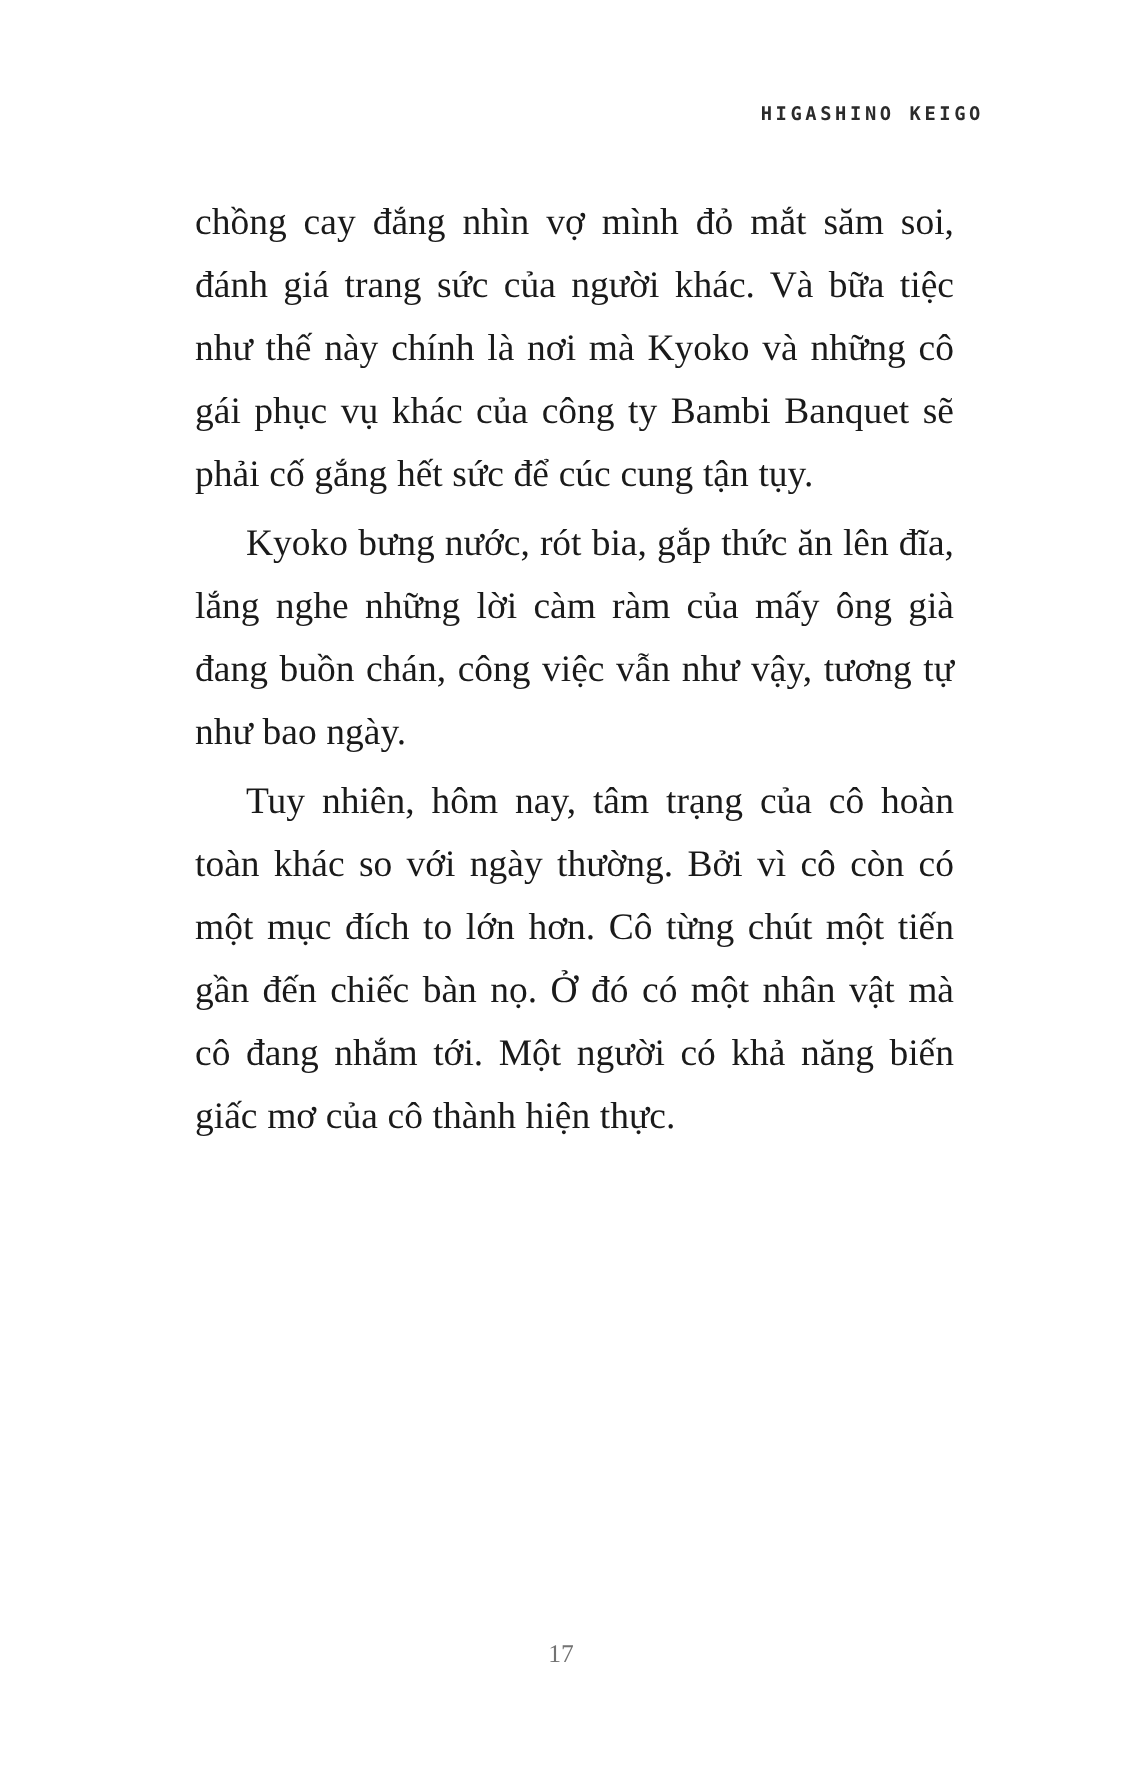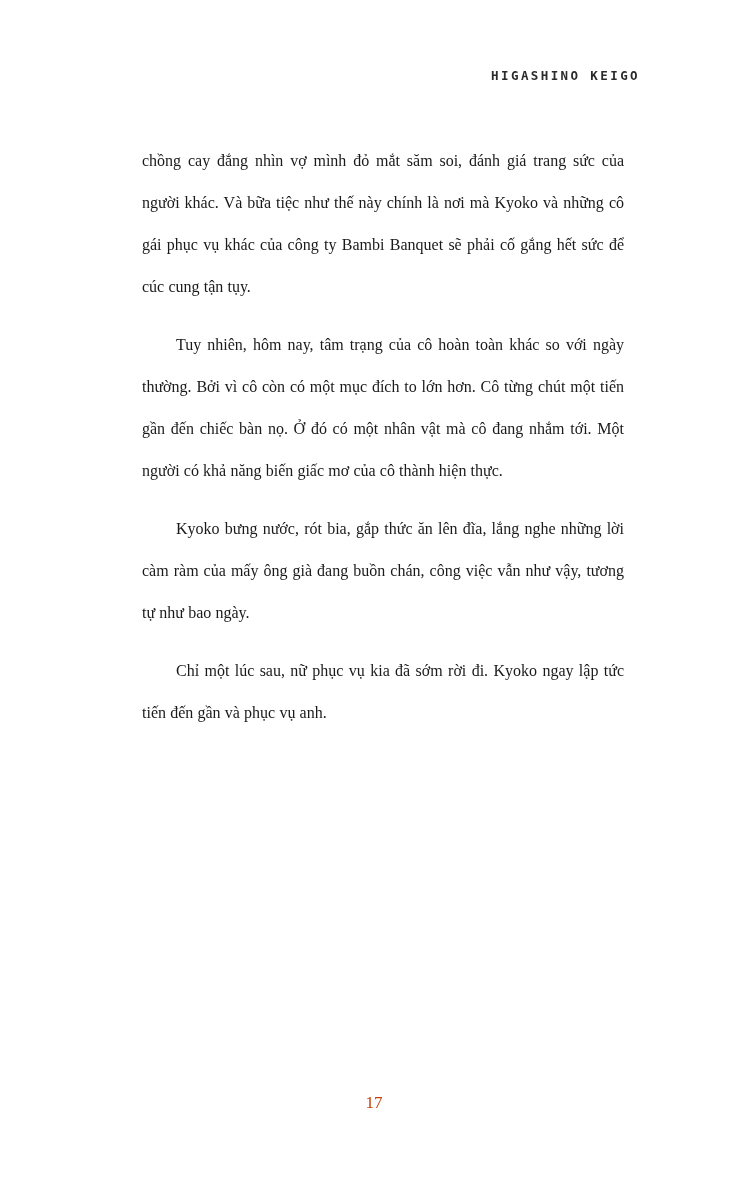--- a/index.html
+++ b/index.html
@@ -14,43 +14,43 @@
     height: 1184px;
     background: #ffffff;
     overflow: hidden;
     box-sizing: border-box;
   }
 
   
   .running-header {
     position: absolute;
     top: 70px;
-    right: 108px;
+    right: 92px;
     font-family: "DejaVu Sans Mono", "Liberation Mono", monospace;
     font-size: 12.5px;
     font-weight: 700;
     letter-spacing: 2.4px;
     color: #2b2b2b;
     text-transform: uppercase;
     white-space: nowrap;
     line-height: 1;
   }
 
   
   .text-block {
     position: absolute;
     left: 126px;
     top: 124px;
     width: 514px;
   }
 
   .para {
-    margin: 16px;
+    margin: 4px;
     font-family: "Liberation Serif", "DejaVu Serif", serif;
-    font-size: 16px;
+    font-size: 25px;
     line-height: 42px;
     color: #1a1a1a;
     text-align: justify;
     text-justify: inter-word;
     -webkit-hyphens: none;
     hyphens: none;
     word-spacing: 0.2px;
   }
 
   .para.indent {
@@ -59,33 +59,32 @@
 
   
   .folio {
     position: absolute;
     top: 1094px;
     left: 0;
     width: 748px;
     text-align: center;
     font-family: "Liberation Serif", "DejaVu Serif", serif;
     font-size: 17px;
-    color: #c2410c;
+    color: #737373;
     line-height: 1;
   }
 </style>
 </head>
 <body>
 
 <div class="page">
 
   <div class="running-header">HIGASHINO KEIGO</div>
 
   <div class="text-block">
     <p class="para">chồng cay đắng nhìn vợ mình đỏ mắt săm soi, đánh giá trang sức của người khác. Và bữa tiệc như thế này chính là nơi mà Kyoko và những cô gái phục vụ khác của công ty Bambi Banquet sẽ phải cố gắng hết sức để cúc cung tận tụy.</p>
+    <p class="para indent">Kyoko bưng nước, rót bia, gắp thức ăn lên đĩa, lắng nghe những lời càm ràm của mấy ông già đang buồn chán, công việc vẫn như vậy, tương tự như bao ngày.</p>
     <p class="para indent">Tuy nhiên, hôm nay, tâm trạng của cô hoàn toàn khác so với ngày thường. Bởi vì cô còn có một mục đích to lớn hơn. Cô từng chút một tiến gần đến chiếc bàn nọ. Ở đó có một nhân vật mà cô đang nhắm tới. Một người có khả năng biến giấc mơ của cô thành hiện thực.</p>
-    <p class="para indent">Kyoko bưng nước, rót bia, gắp thức ăn lên đĩa, lắng nghe những lời càm ràm của mấy ông già đang buồn chán, công việc vẫn như vậy, tương tự như bao ngày.</p>
-    <p class="para indent">Chỉ một lúc sau, nữ phục vụ kia đã sớm rời đi. Kyoko ngay lập tức tiến đến gần và phục vụ anh.</p>
   </div>
 
   <div class="folio">17</div>
 
 </div>
 
 </body></html>

